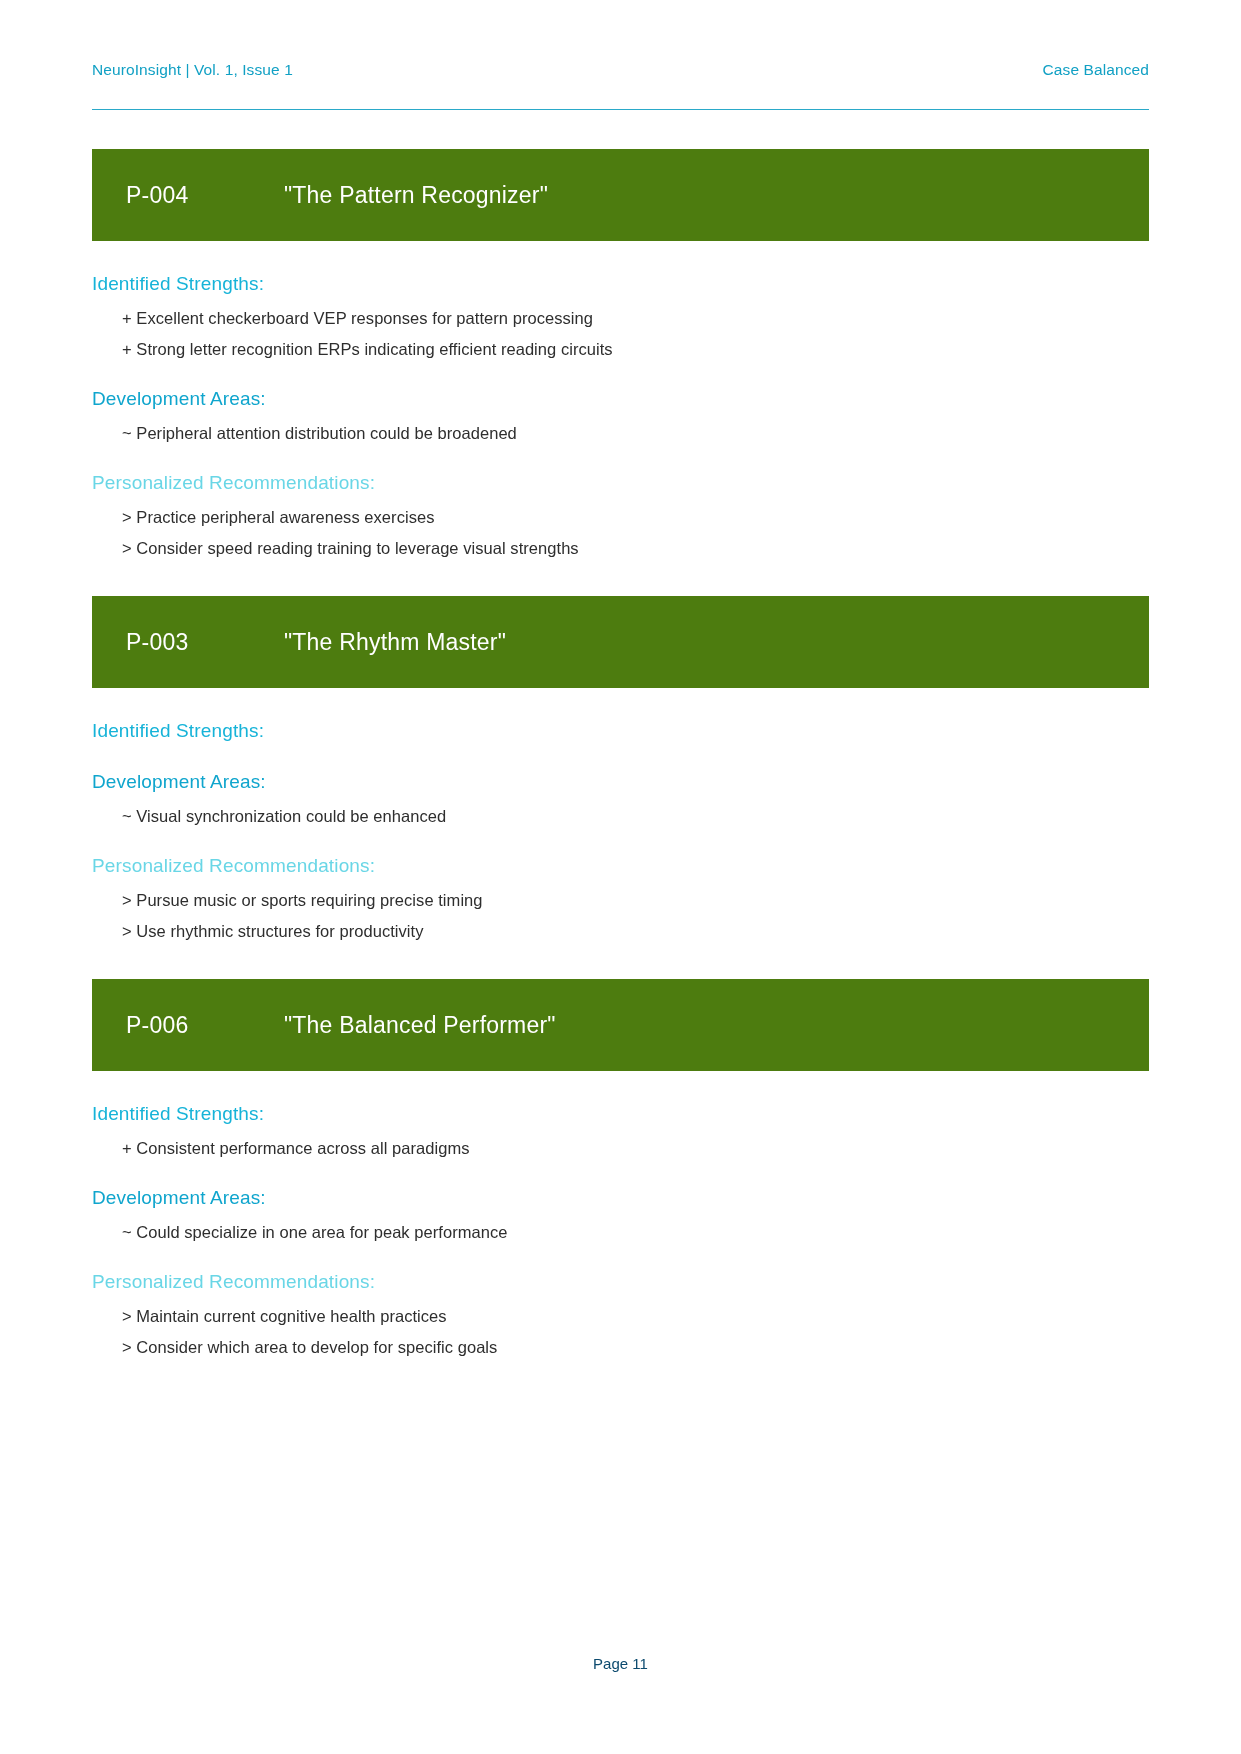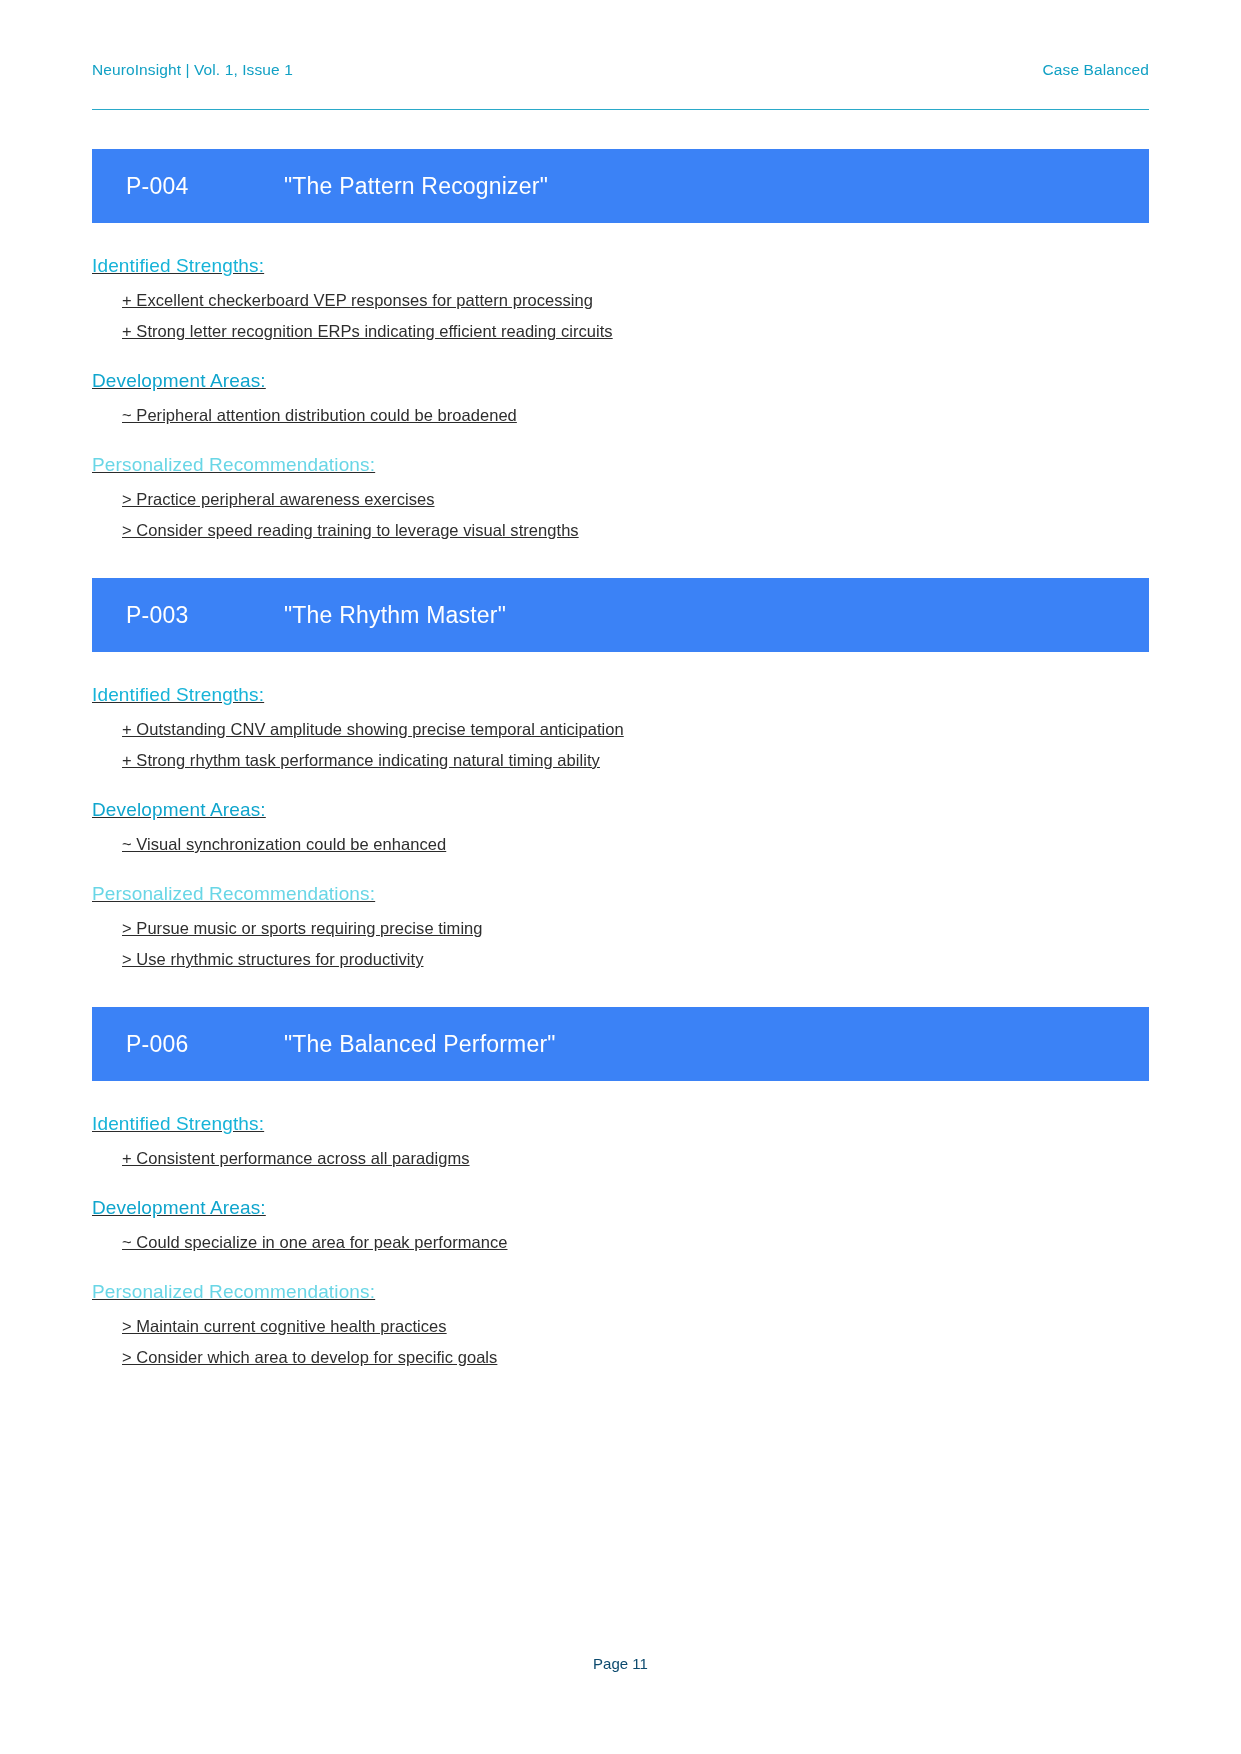--- a/index.html
+++ b/index.html
@@ -42,43 +42,42 @@
     height: 1px;
     background: #2aa9c9;
     width: 100%;
   }
 
   
   .case-study { margin-top: 38px; }
   .case-study.first { margin-top: 39px; }
 
   .case-banner {
-    background: #3b82f6;
-    height: 74px;
+    background: #4d7c0f;
+    height: 92px;
     display: flex;
     align-items: center;
     color: #ffffff;
     padding-left: 34px;
     box-sizing: border-box;
   }
   .case-banner .case-id {
     font-size: 23px;
     width: 158px;
     flex: 0 0 158px;
     letter-spacing: 0.2px;
   }
   .case-banner .case-title {
     font-size: 23px;
     letter-spacing: 0.2px;
     white-space: pre;
   }
 
   .case-body {
     padding-top: 22px;
-    text-decoration: underline;
   }
 
   .section-heading {
     font-size: 19px;
     letter-spacing: 0.15px;
     margin-top: 29px;
     margin-bottom: 0;
   }
   .section-heading.first-heading { margin-top: 10px; }
   .section-heading.strengths { color: #16b3d8; }
@@ -145,24 +144,20 @@
     </div>
   </div>
 
   <div class="case-study">
     <div class="case-banner">
       <div class="case-id">P-003</div>
       <div class="case-title">"The Rhythm Master"</div>
     </div>
     <div class="case-body">
       <div class="section-heading strengths first-heading">Identified Strengths:</div>
-      <ul class="item-list">
-        <li>+ Outstanding CNV amplitude showing precise temporal anticipation</li>
-        <li>+ Strong rhythm task performance indicating natural timing ability</li>
-      </ul>
       <div class="section-heading development">Development Areas:</div>
       <ul class="item-list">
         <li>~ Visual synchronization could be enhanced</li>
       </ul>
       <div class="section-heading recommendations">Personalized Recommendations:</div>
       <ul class="item-list">
         <li>&gt; Pursue music or sports requiring precise timing</li>
         <li>&gt; Use rhythmic structures for productivity</li>
       </ul>
     </div>

